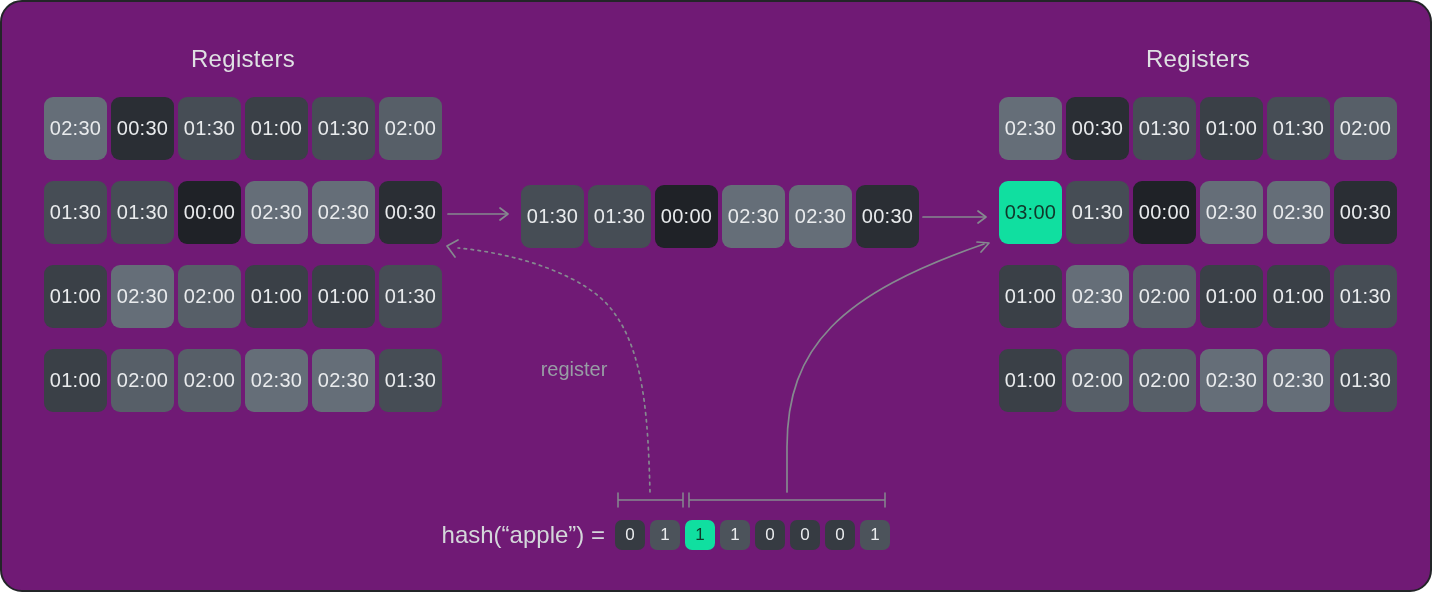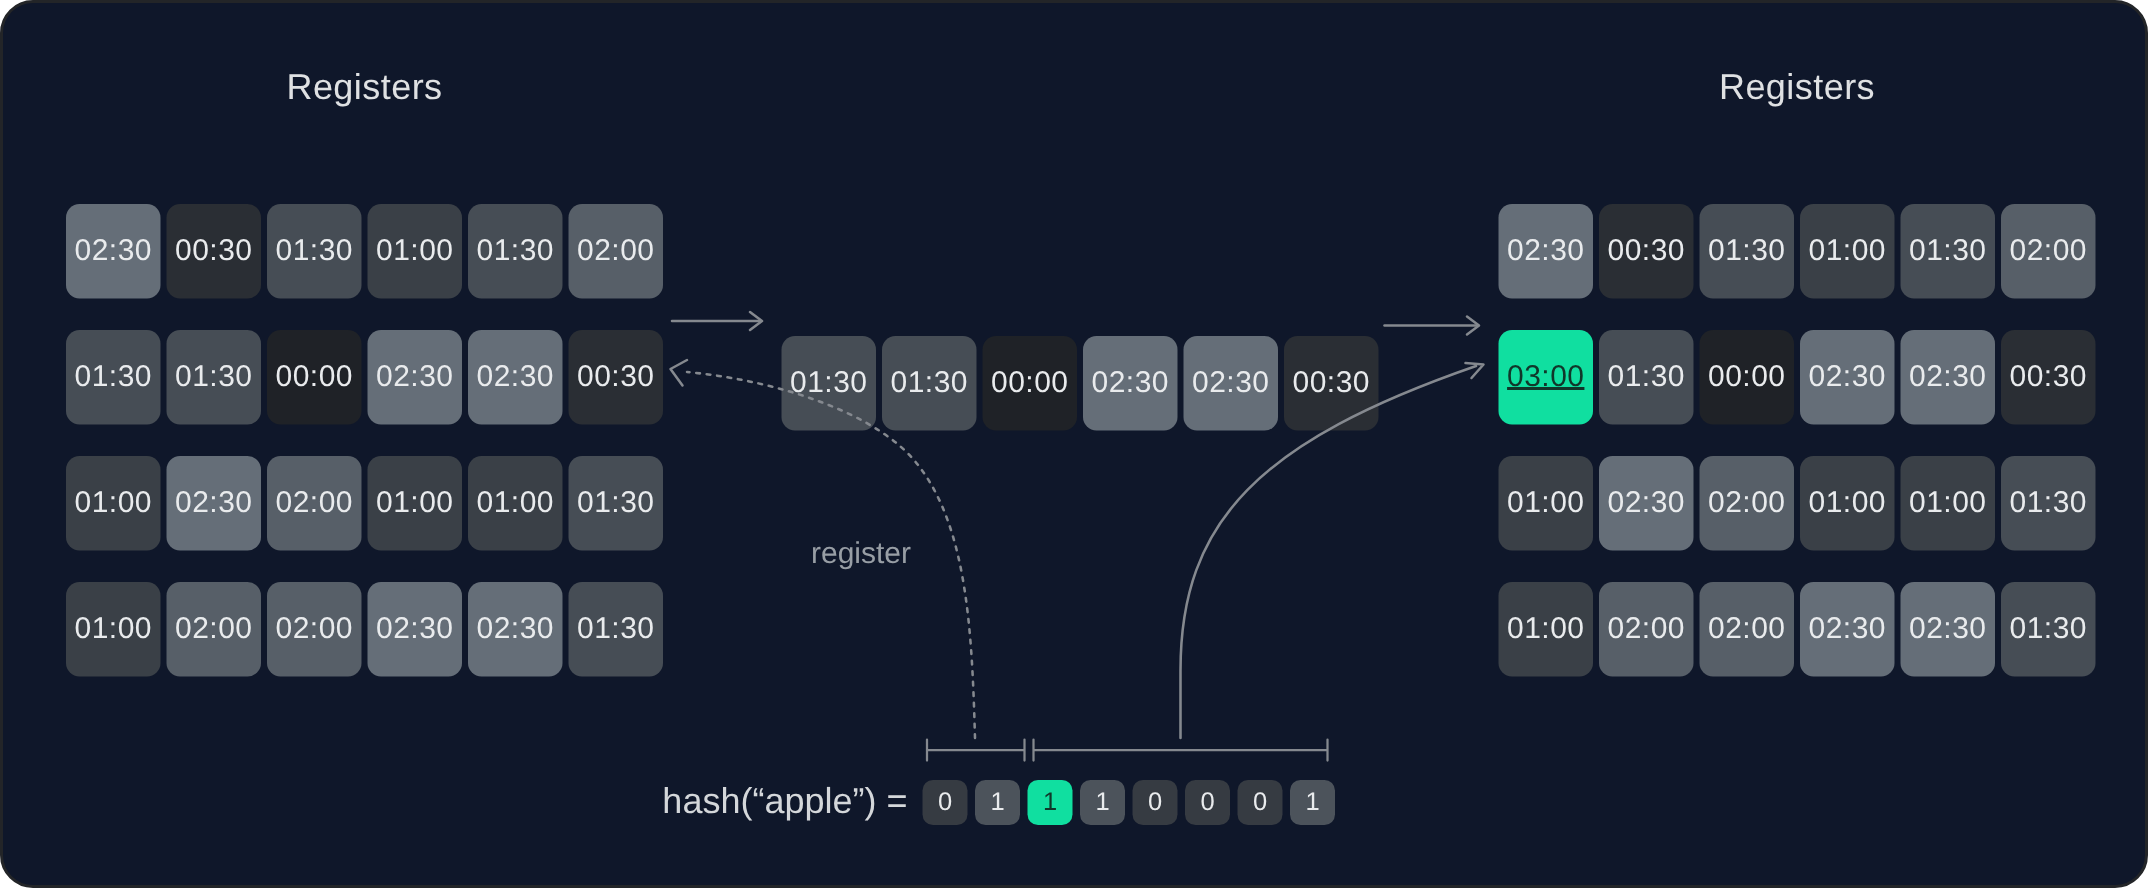--- a/index.html
+++ b/index.html
@@ -1,41 +1,41 @@
 <!DOCTYPE html>
 <html><head>
 <meta charset="utf-8">
 <style>
   html,body { margin:0; padding:0; background:#ffffff; }
   .panel {
     position:relative; width:1432px; height:592px; box-sizing:border-box;
-    background:#0f172a; border:2px solid #232528; border-radius:22px;
+    background:#701a75; border:2px solid #232528; border-radius:22px;
     overflow:hidden; font-family:"Liberation Sans", sans-serif;
   }
   .grid-title {
     position:absolute; top:43px; width:398px; text-align:center;
     font-size:24px; color:#dfe1e3; letter-spacing:.3px;
   }
   #left-title  { left:42px; }
   #right-title { left:997px; }
   .reg-grid {
     position:absolute; display:grid;
     grid-template-columns:repeat(6,63px); grid-auto-rows:63px;
     column-gap:4px; row-gap:21px;
   }
   #left-grid  { left:42px;  top:95px; }
   #right-grid { left:997px; top:95px; }
   #buffer-row { position:absolute; left:519px; top:183px; display:flex; gap:4px; }
   #buffer-row .cell { width:63px; height:63px; }
   .cell {
     width:63px; height:63px; border-radius:9px;
     display:flex; align-items:center; justify-content:center;
-    font-size:20px; color:#e9ebed; letter-spacing:.3px;margin-top:39px;
+    font-size:20px; color:#e9ebed; letter-spacing:.3px;
   }
-  .cell.hl { color:#10372a; font-weight:500;text-decoration:underline; }
+  .cell.hl { color:#10372a; font-weight:500; }
   .anno-label {
     position:absolute; width:200px; text-align:center;
     font-size:20px; line-height:29px; color:#989ea5;
   }
   #register-index-label   { left:472px; top:353px; }
   #data-aggregate-label   { left:756px; top:353px; }
   #hash-label {
     position:absolute; top:518px; right:825px; height:30px; line-height:30px;
     font-size:24px; color:#d4d7da; white-space:nowrap;
   }

